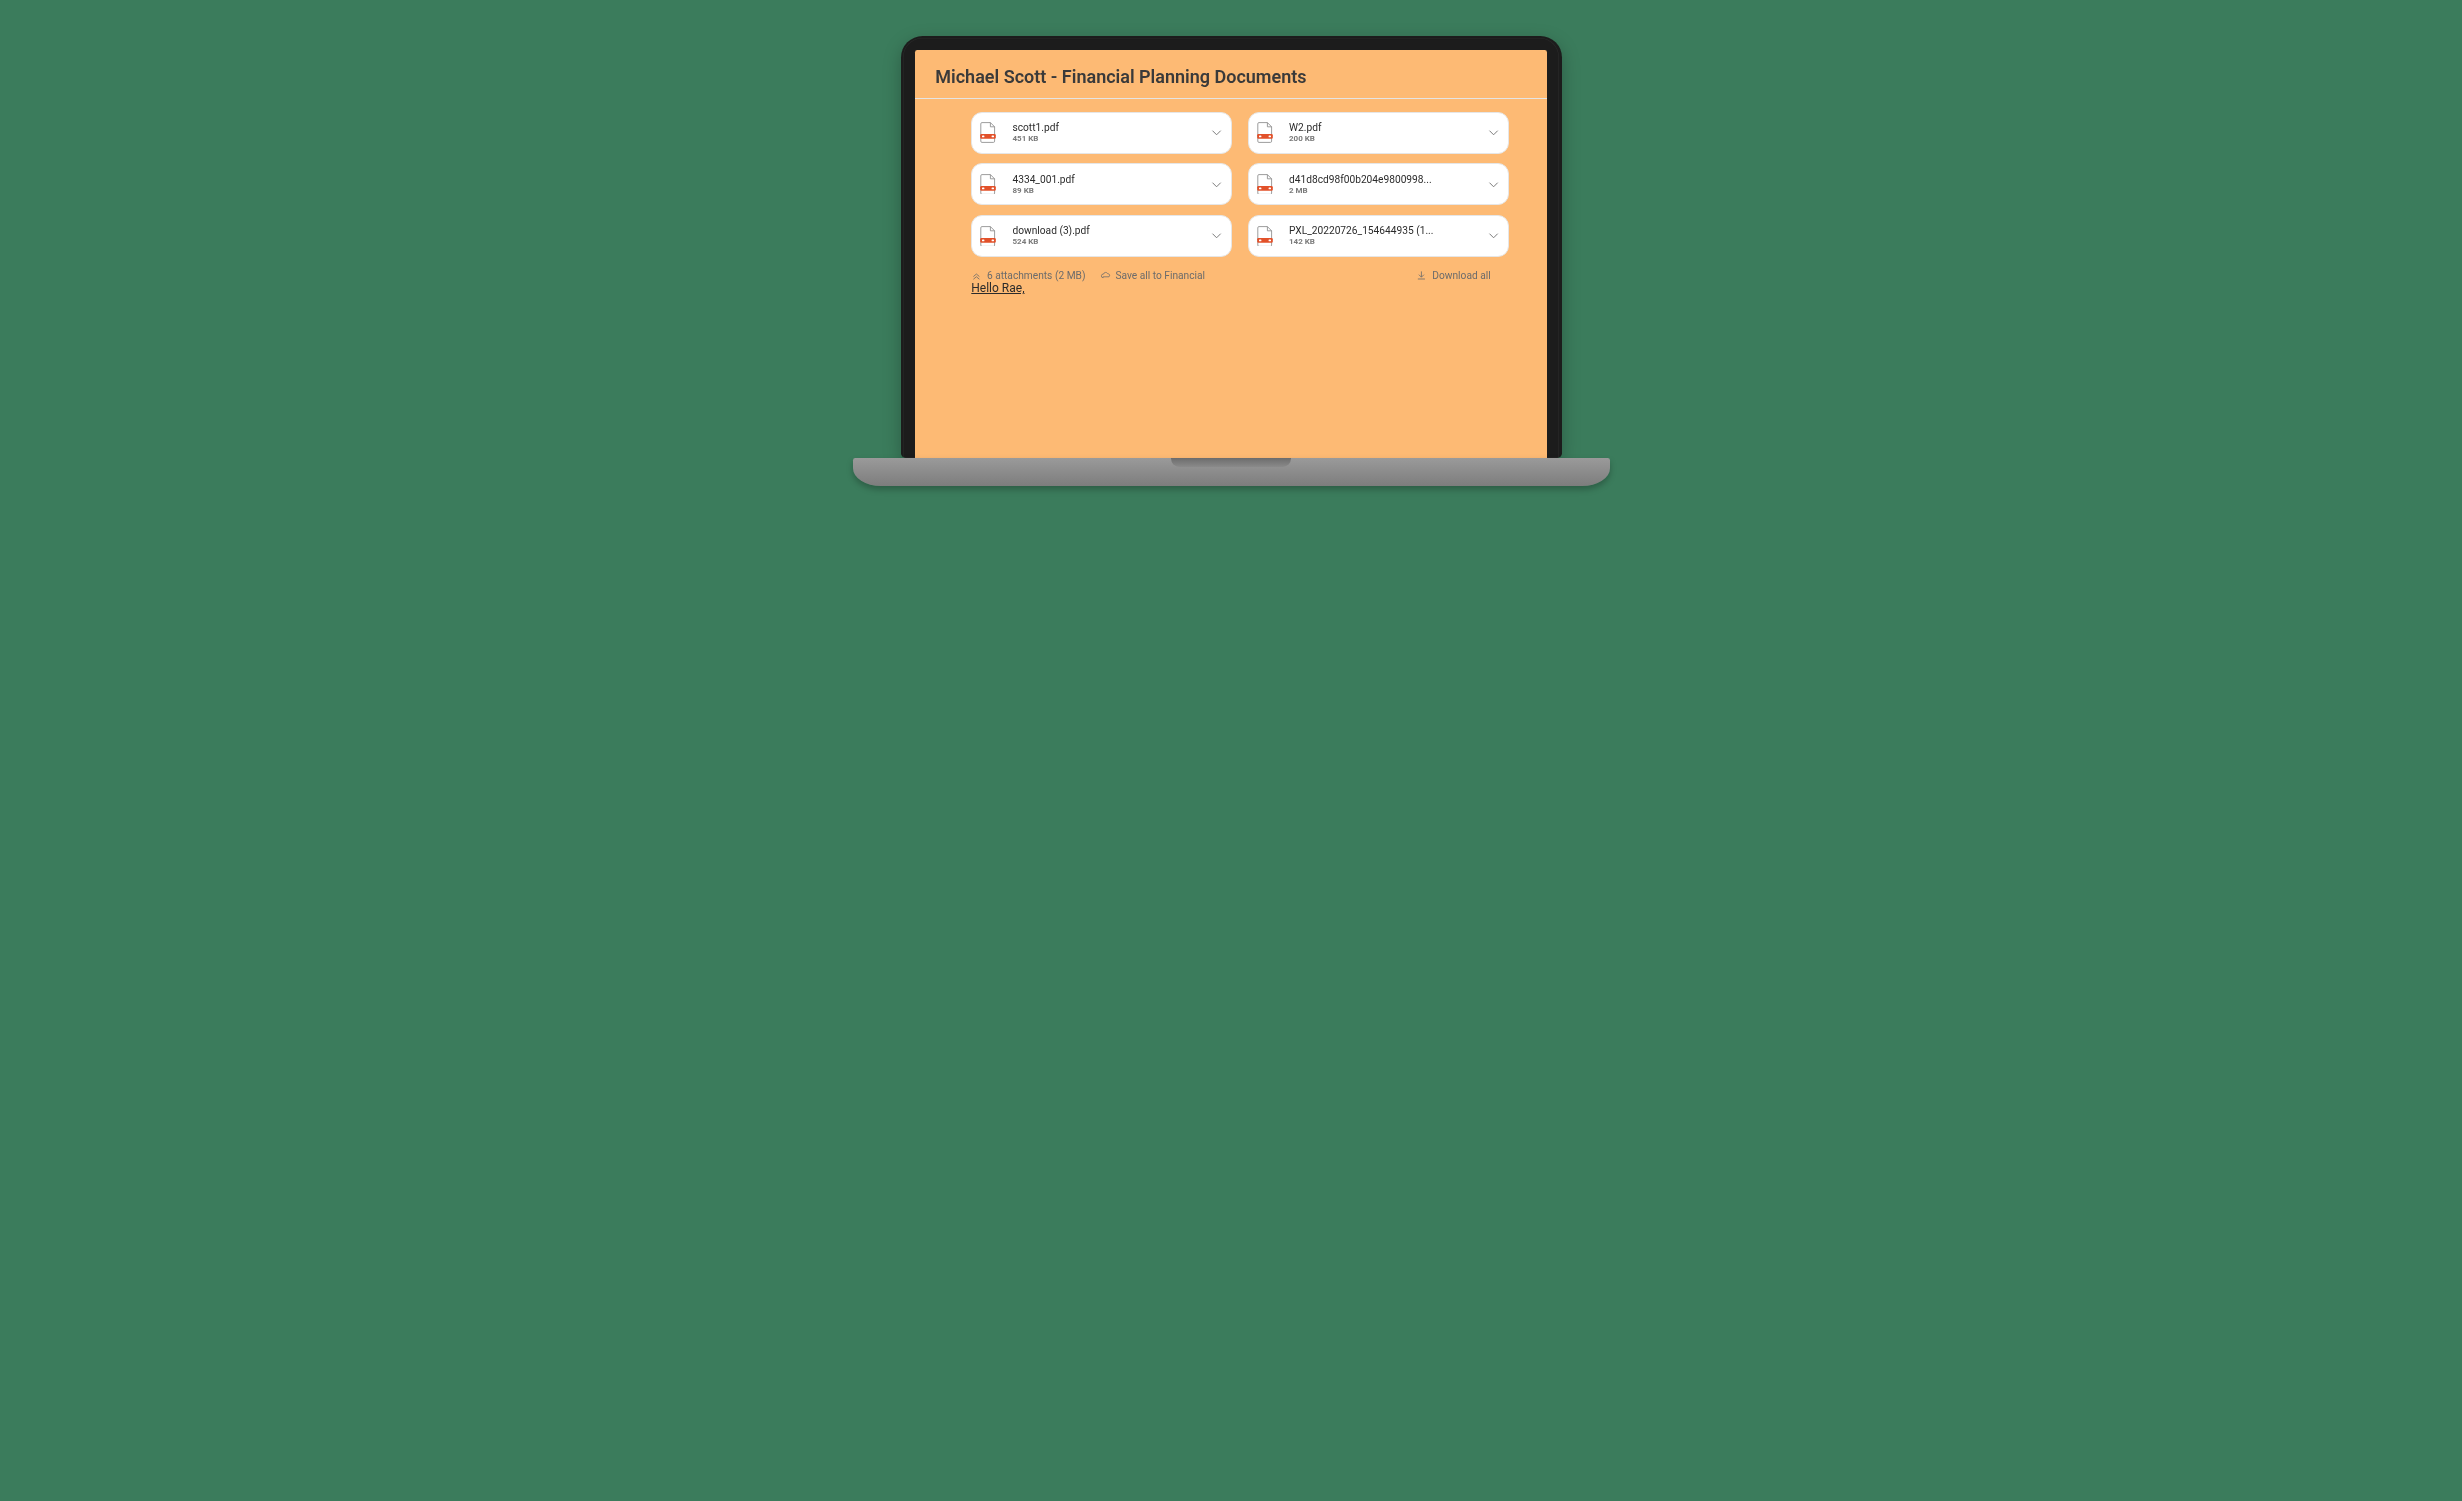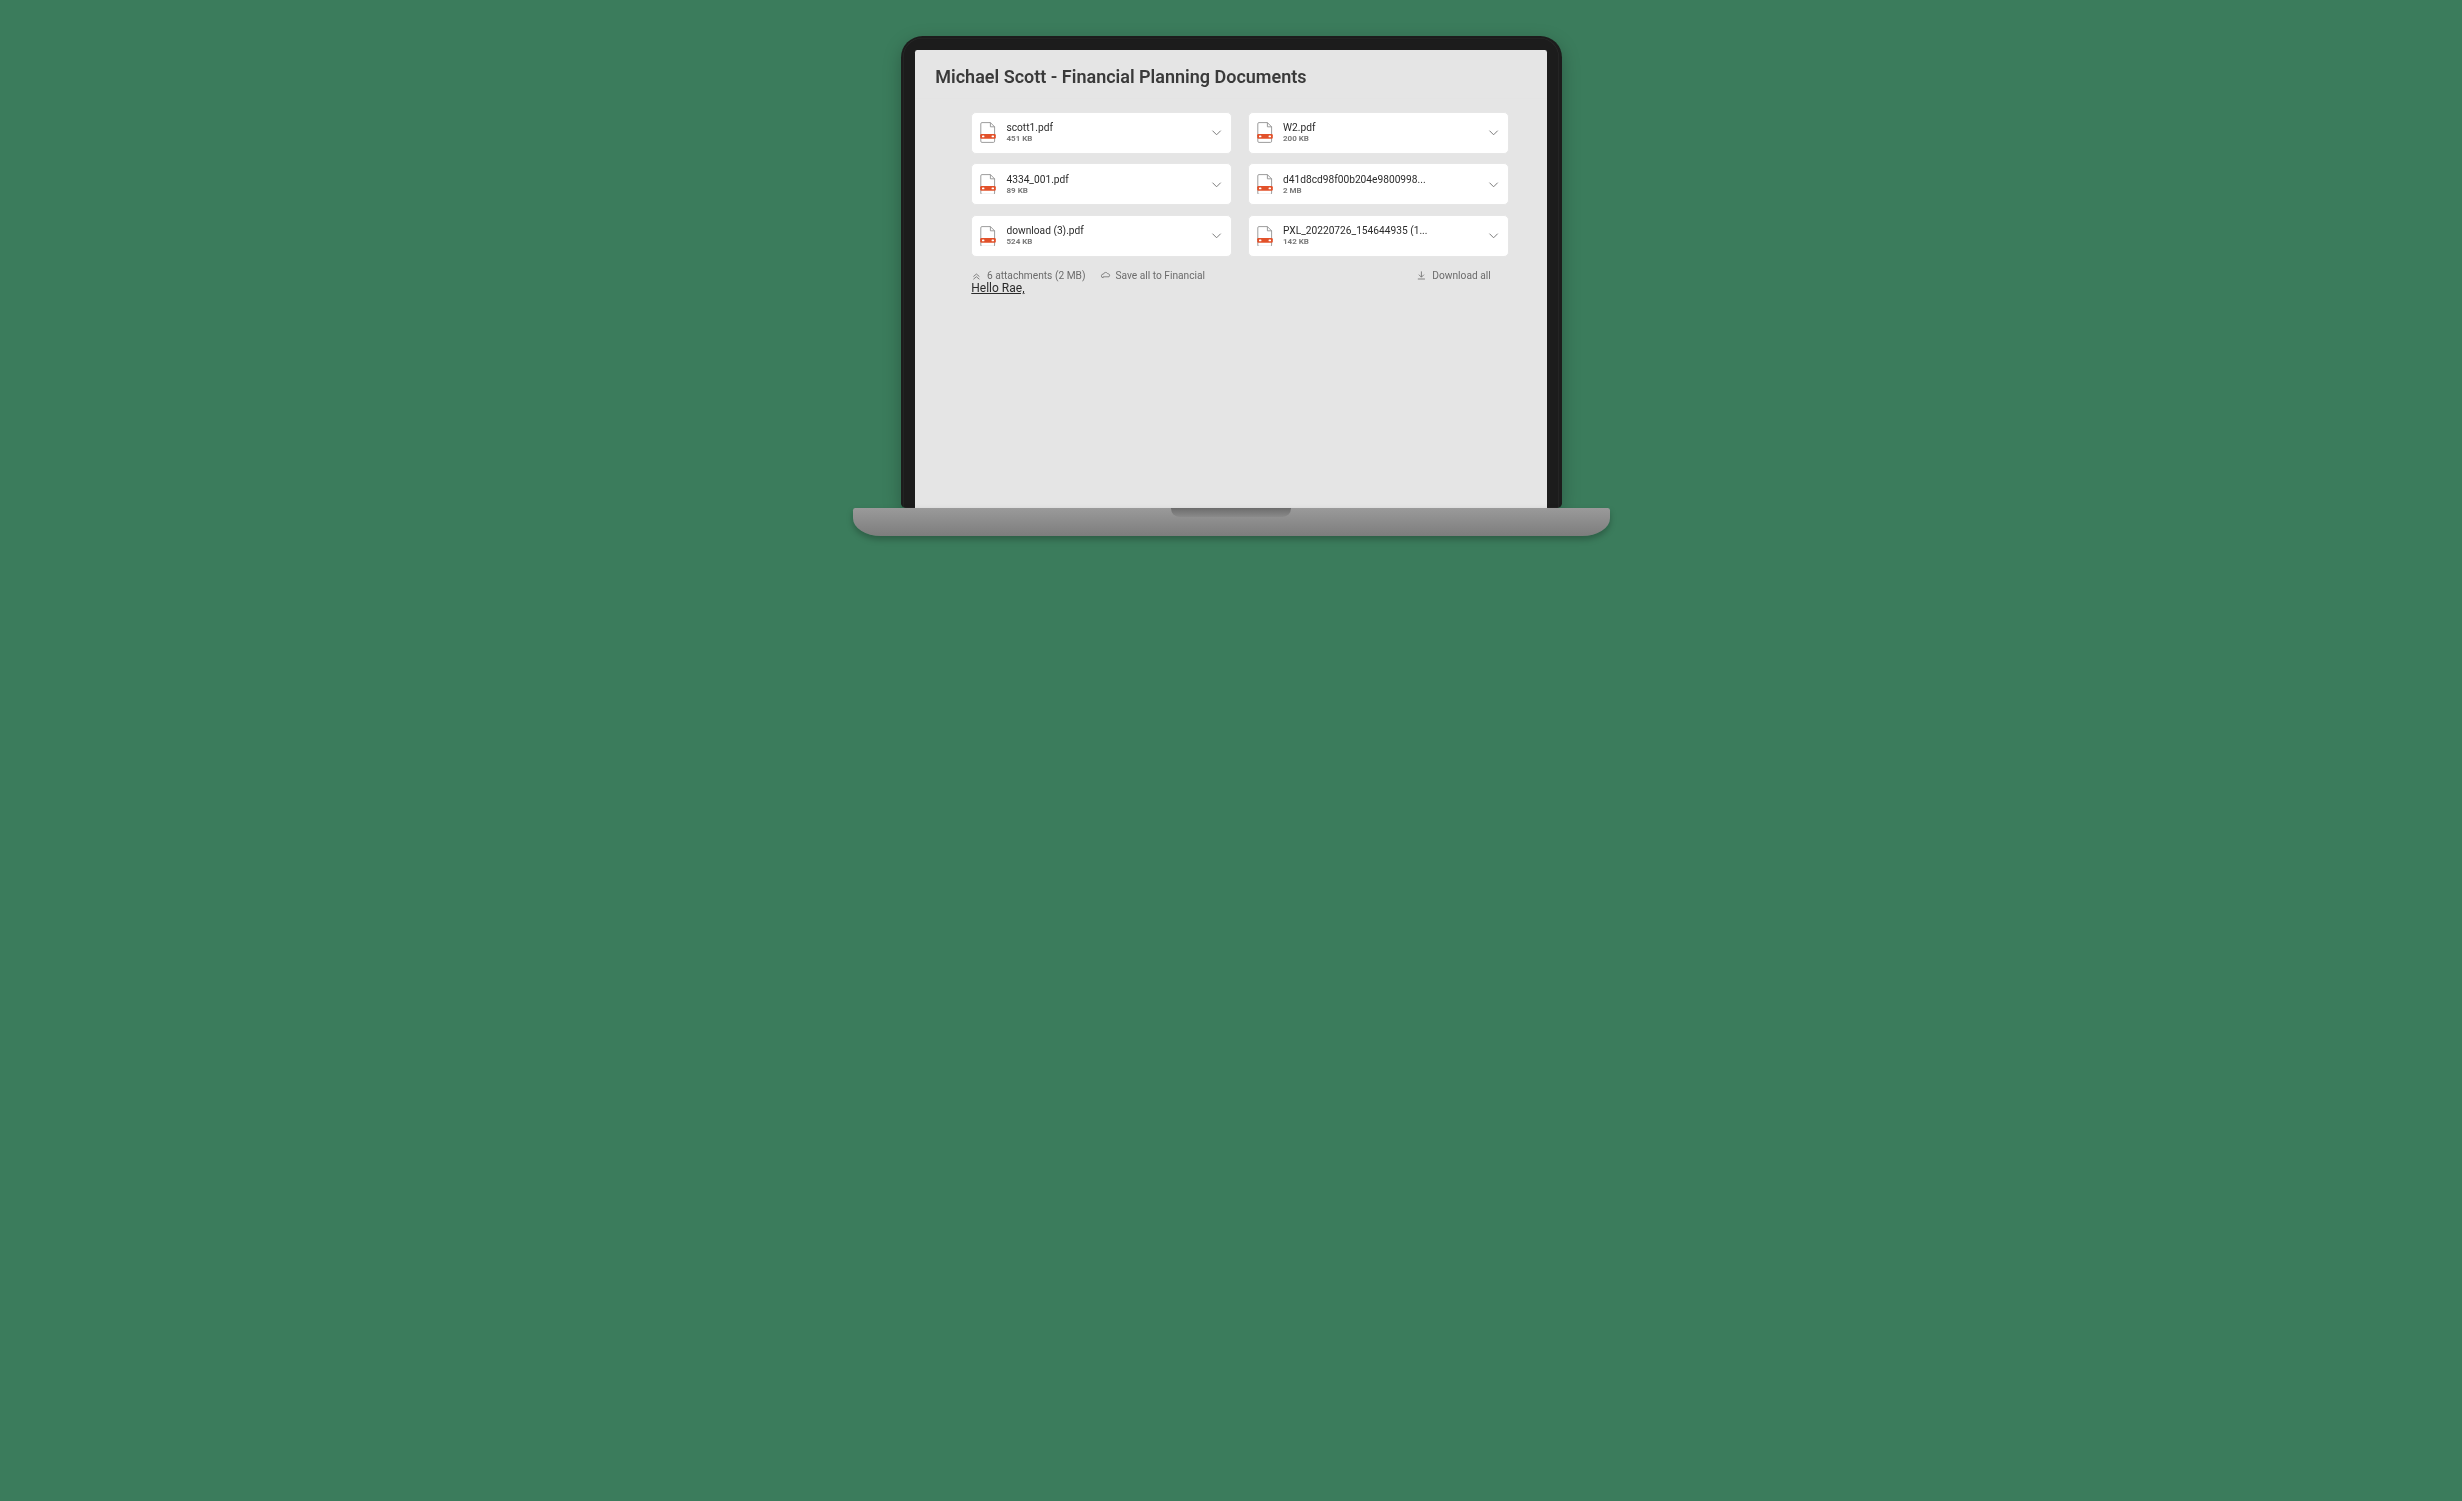--- a/index.html
+++ b/index.html
@@ -32,22 +32,22 @@
   .laptop-screen-outer::before {
     
     content: "";
     position: absolute;
     inset: 2.4px 2.4px 0 2.4px;
     border-radius: 19px 19px 0 0;
     pointer-events: none;
     box-shadow: inset 0 0 0 0.6px rgba(255,255,255,.06);
   }
   .screen {
-    background: #e5e5e5;
-    height: 458px;
+    background: #fdba74;
+    height: 408px;
     border-radius: 2.4px 2.4px 0 0;
     overflow: hidden;
     position: relative;
   }
   .laptop-base {
     height: 28px;
     background: linear-gradient(#9a9a9a, #7d7d7d);
     border-radius: 2.4px 2.4px 28px 28px / 2.4px 2.4px 18px 18px;
     position: relative;
     box-shadow: 0 3.6px 6px rgba(0,0,0,.25);
@@ -87,27 +87,27 @@
   .attachments-grid {
     padding-left: 36px;
     padding-right: 18px;
     display: grid;
     grid-template-columns: 1fr 1fr;
     gap: 9.6px 15.6px;
     margin-bottom: 13.2px;
   }
   .attachment {
     border: 0.6px solid #e6e6e6;
-    border-radius: 5px;
+    border-radius: 11px;
     background: #fff;
     height: 42px;
     display: flex;
     align-items: center;
     padding: 0 6px 0 7.2px;
-    gap: 9px;
+    gap: 15px;
     cursor: pointer;
   }
   .att-icon {
     width: 18px; height: 20.4px;
     flex: 0 0 auto;
     position: relative;
   }
   .att-text {
     flex: 1 1 auto;
     min-width: 0;

